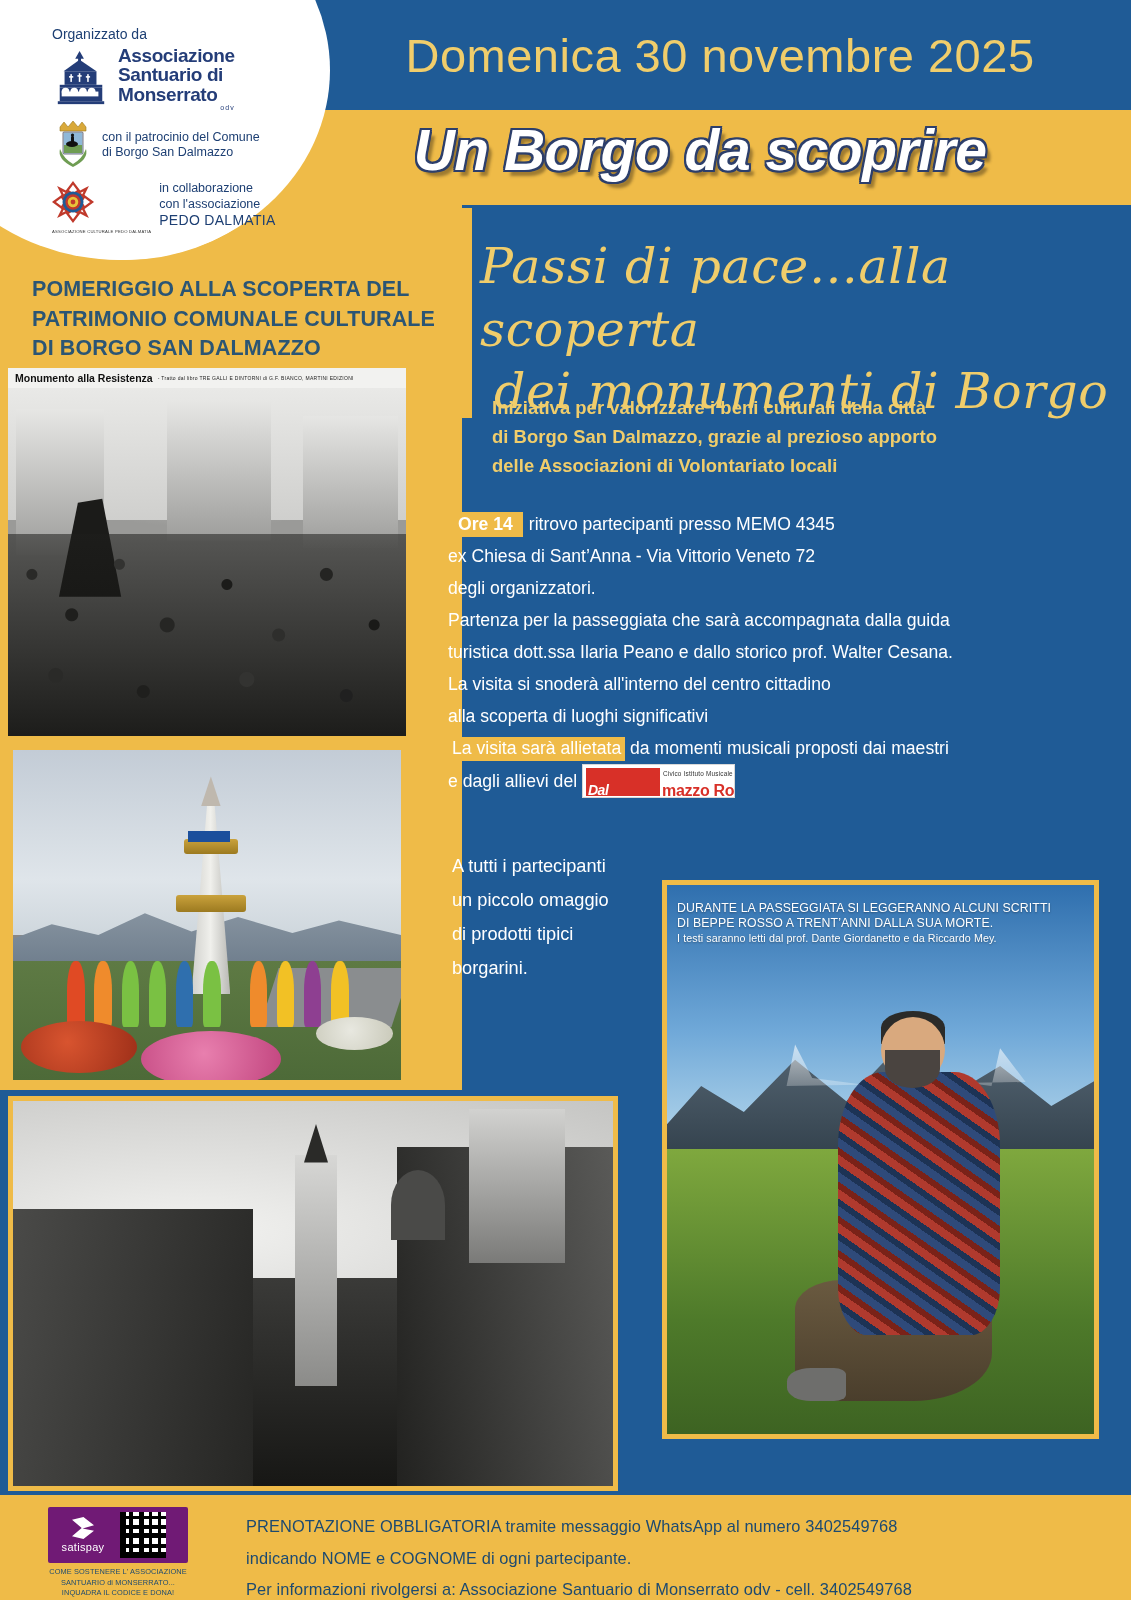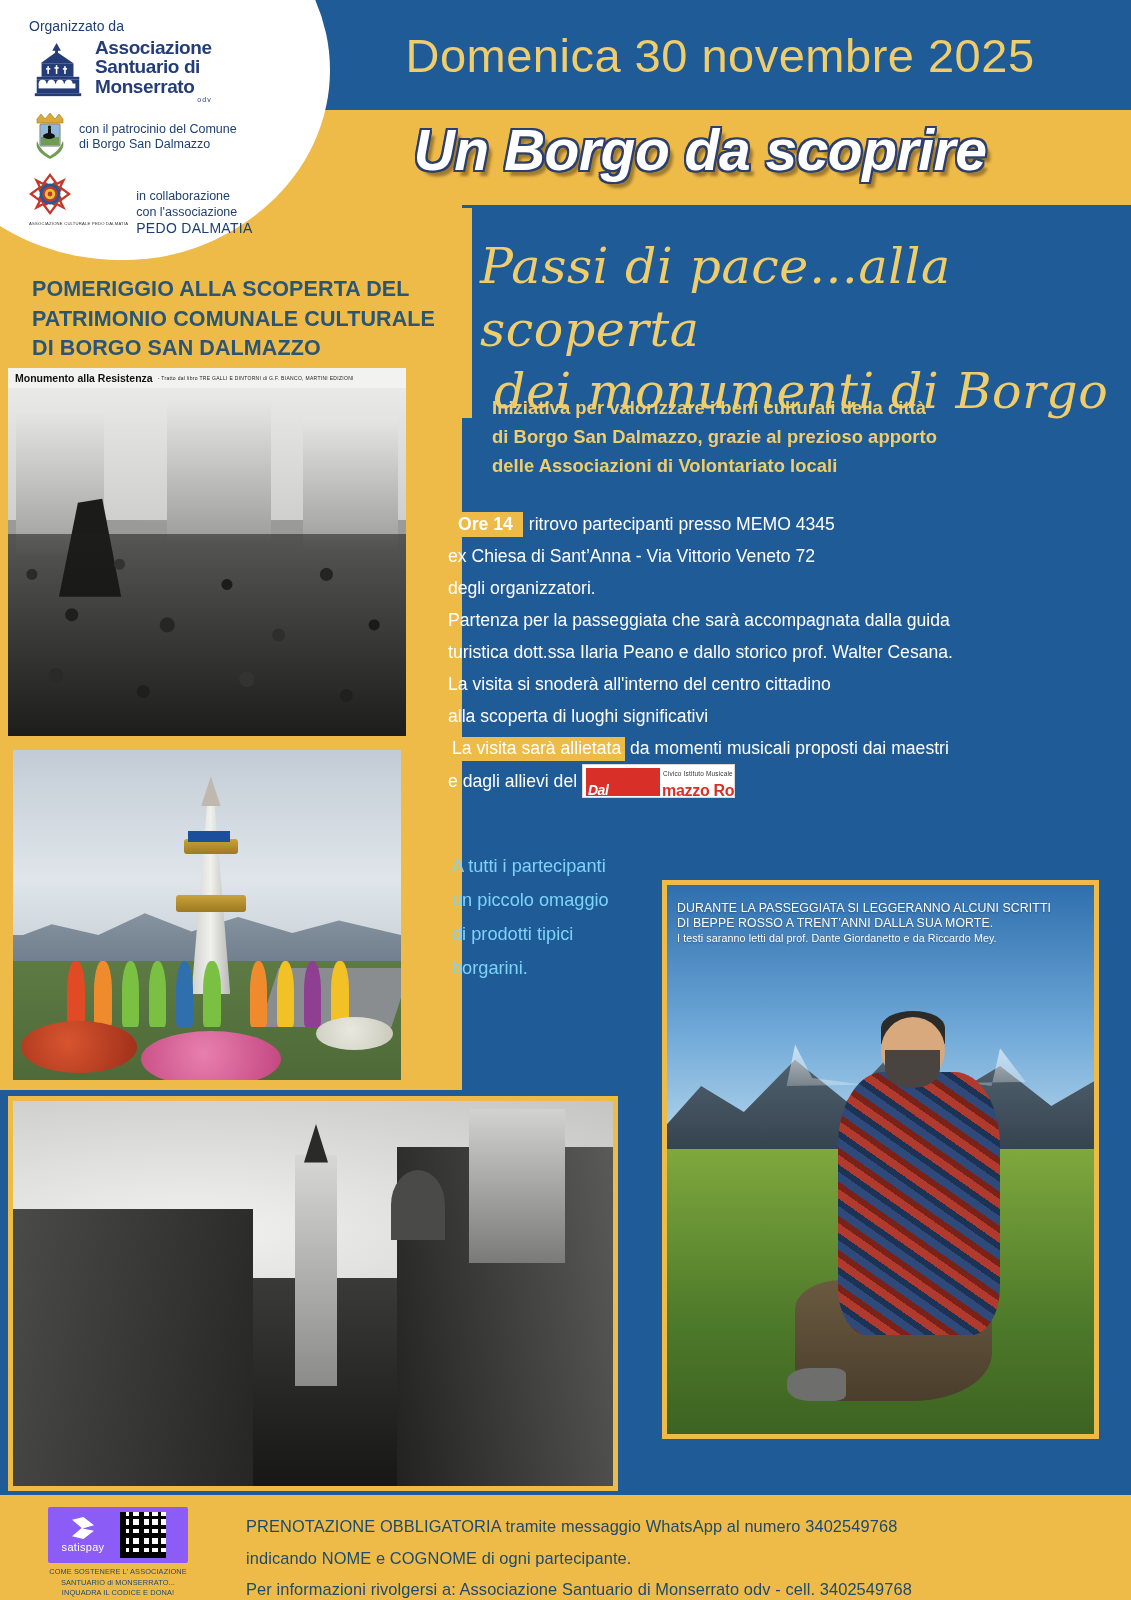--- a/index.html
+++ b/index.html
@@ -57,23 +57,23 @@
     z-index: 6;
   }
   .sponsor-ellipse2 {
     position: absolute; left: -60px; top: -60px;
     width: 370px; height: 320px;
     background: #ffffff;
     border-radius: 50%;
     z-index: 6;
   }
   .sponsor-block {
-    position: absolute; left: 0; top: 0; width: 312px; height: 250px;
+    position: absolute; left: 0; top: 8px; width: 312px; height: 250px;
     z-index: 10;
-    padding: 18px 0 0 29px;
+    padding: 18px 0 0 52px;
   }
   .sponsor-head {
     font-size: 14px; color: #1d3f73; margin-bottom: 4px;
   }
   .sp-row { display: flex; align-items: center; gap: 8px; margin-bottom: 5px; }
   .sp-txt { font-size: 12.5px; color: #1d3f73; line-height: 1.25; }
   .sp-assoc-name {
     font-size: 19px; font-weight: bold; color: #243d78;
     line-height: 1.02; letter-spacing: -0.4px;
   }
@@ -295,38 +295,38 @@
   .inst-top {
     position:absolute; left:80px; top:3px; font-size:6.4px; color:#333;
     letter-spacing:.2px;
   }
   .inst-bot {
     position:absolute; left:79px; top:11px; font-size:16px; color:#d83028;
     font-weight:bold; letter-spacing:-.3px;
   }
   .gift-text {
     position: absolute; left: 452px; top: 850px; width: 250px;
-    color: #7dd3fc; font-size: 18.2px; line-height: 1.86; z-index: 8;
+    color: #ffffff; font-size: 18.2px; line-height: 1.86; z-index: 8;
   }
 
   
   .footer {
     position: absolute; left: 0; bottom: 0; width: 1131px; height: 105px;
     background: #efbb48; z-index: 9;
   }
   .footer-text {
     position: absolute; left: 246px; top: 16px; width: 860px;
     color: #1d4a70; font-size: 16.4px; line-height: 1.92;
     letter-spacing: .1px;
   }
   .satis {
     position: absolute; left: 48px; top: 12px; width: 140px;
   }
   .satis-card {
-    width: 140px; height: 56px; background: #8b5cf6;
+    width: 140px; height: 56px; background: #701a75;
     position: relative; border-radius: 2px;
     display:flex; align-items:center;
   }
   .satis-logo-wrap { width:70px; text-align:center; }
   .satis-mark {
     width: 22px; height: 22px; margin: 0 auto 2px auto;
     background: #ffffff;
     clip-path: polygon(0 12%, 52% 0, 100% 38%, 48% 52%, 100% 62%, 52% 100%, 0 88%, 44% 50%);
   }
   .satis-word { color:#fff; font-size: 11px; letter-spacing:.3px; }
@@ -431,21 +431,21 @@
             <path d="M8 36 L16 32 L12 28 Z"></path>
             <path d="M36 36 L28 32 L32 28 Z"></path>
           </g>
           <circle cx="22" cy="22" r="11" fill="#1f5b96"></circle>
           <circle cx="22" cy="22" r="8" fill="#c0392b"></circle>
           <circle cx="22" cy="22" r="5.5" fill="#e8c33a"></circle>
           <circle cx="22" cy="22" r="2.5" fill="#c0392b"></circle>
         </svg>
         <div class="pedo-cap">ASSOCIAZIONE CULTURALE PEDO DALMATIA</div>
       </div>
-      <div class="sp-txt" style="padding-top:2px;margin-top:16px;">
+      <div class="sp-txt" style="padding-top:2px;">
         <div>in collaborazione</div>
         <div>con l'associazione</div>
         <div style="font-size:14px; letter-spacing:.3px;">PEDO DALMATIA</div>
       </div>
     </div>
   </div>
 
   <div class="photo photo-resistenza">
     <div class="res-img">
       <div class="res-sky"></div>

